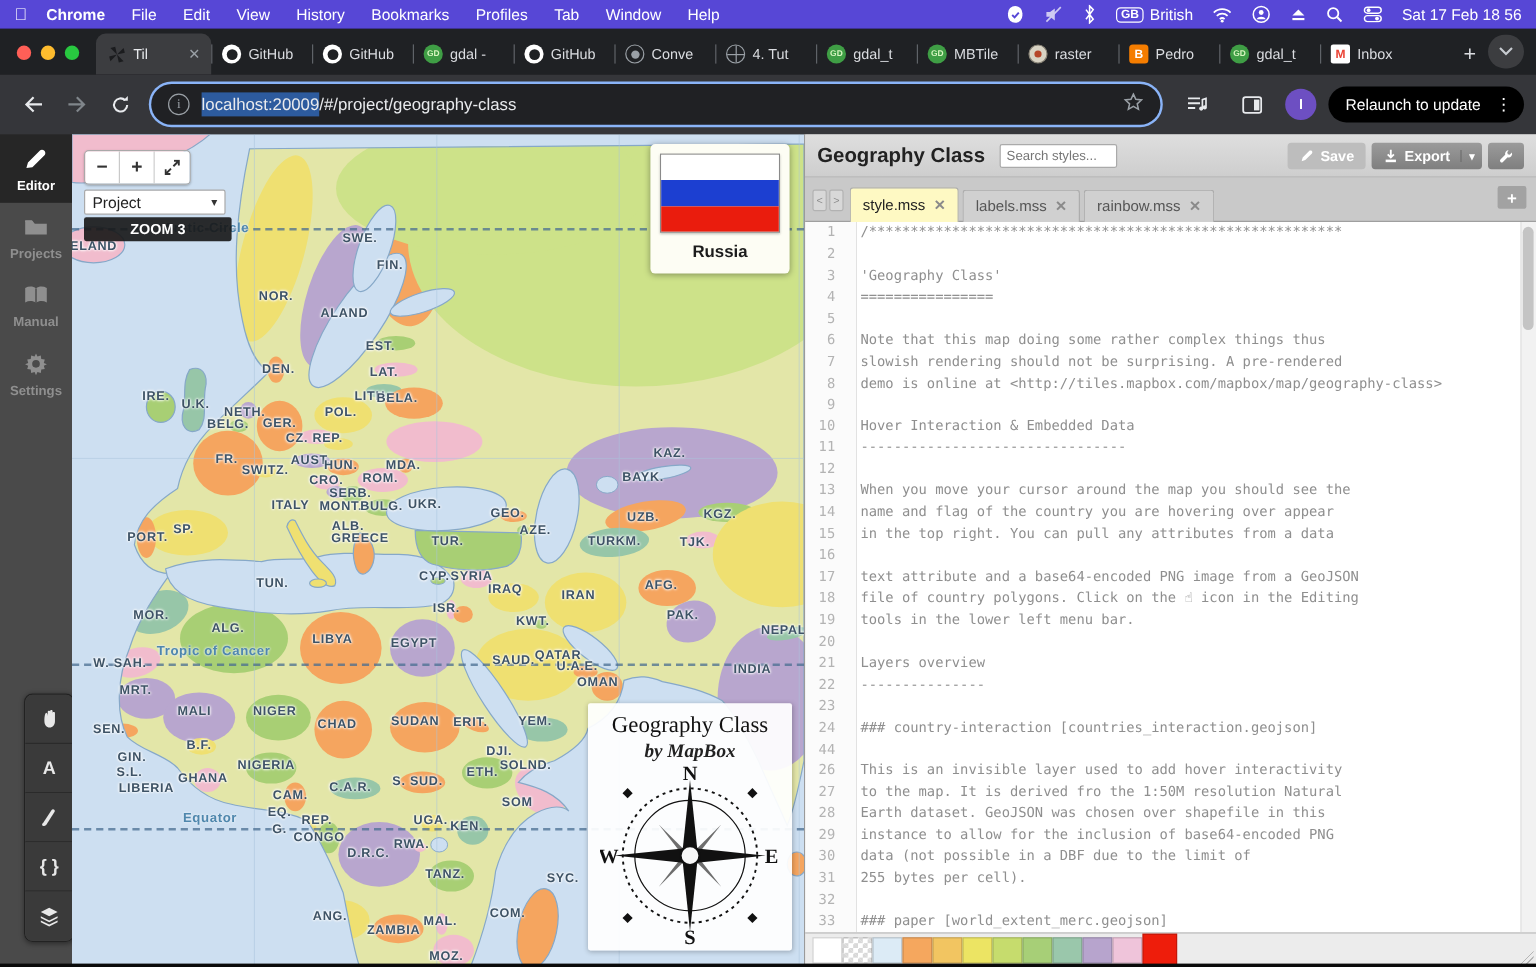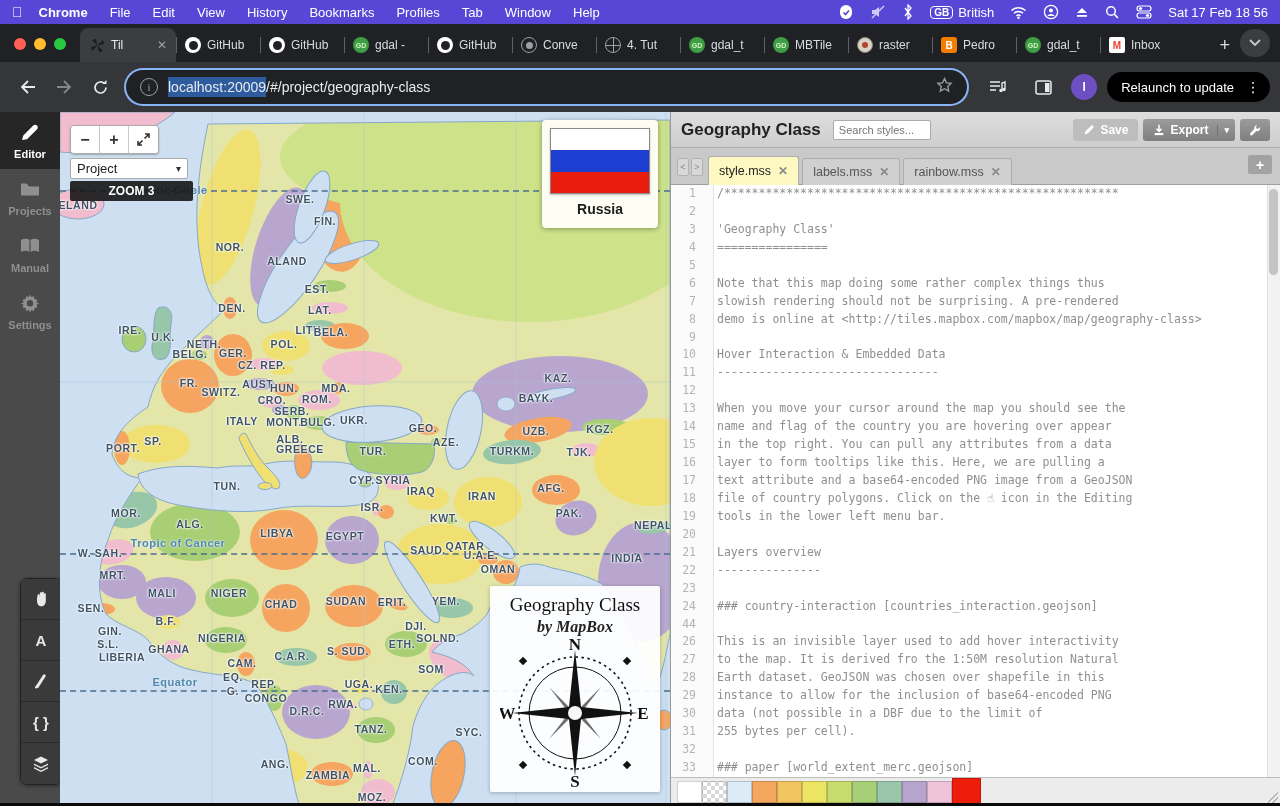--- a/index.html
+++ b/index.html
@@ -812,21 +812,20 @@
             <div class="code-row">
               <span class="ln">14</span>
               <span class="code">name and flag of the country you are hovering over appear</span>
             </div>
             <div class="code-row">
               <span class="ln">15</span>
               <span class="code">in the top right. You can pull any attributes from a data</span>
             </div>
             <div class="code-row">
               <span class="ln">16</span>
-              <span class="code">layer to form tooltips like this. Here, we are pulling a</span>
             </div>
             <div class="code-row">
               <span class="ln">17</span>
               <span class="code">text attribute and a base64-encoded PNG image from a GeoJSON</span>
             </div>
             <div class="code-row">
               <span class="ln">18</span>
               <span class="code">file of country polygons. Click on the ☝ icon in the Editing</span>
             </div>
             <div class="code-row">

